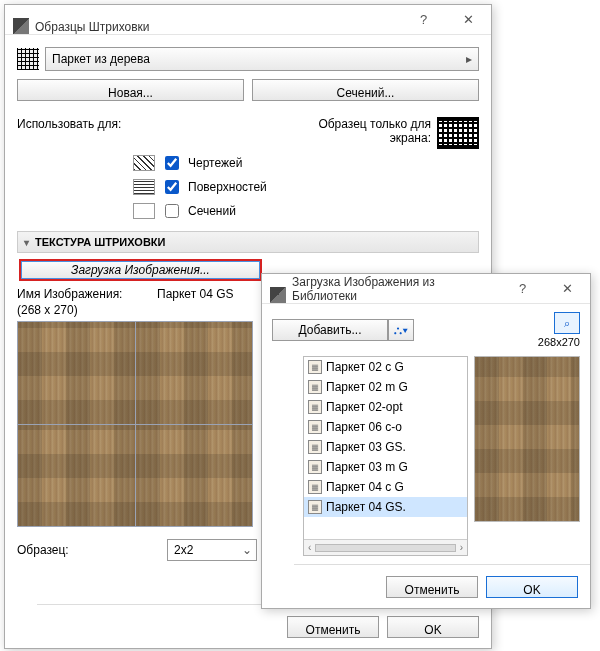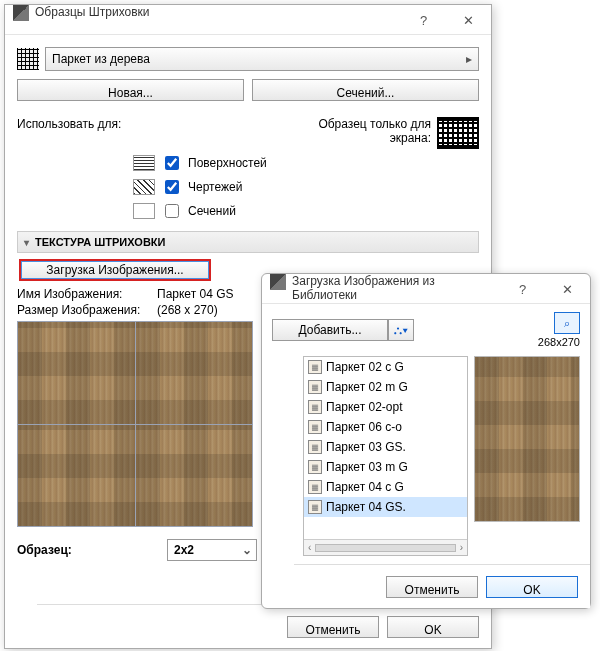--- a/index.html
+++ b/index.html
@@ -1,22 +1,22 @@
 <!DOCTYPE html>
 <html><head>
 <meta charset="utf-8">
 <style>
   * { box-sizing: border-box; font-family: "Segoe UI", Tahoma, sans-serif; }
   body { margin: 0; width: 600px; height: 651px; background: #fff; position: relative; overflow: hidden; }
 
   .dialog { position: absolute; background: #fff; border: 1px solid #aaa; box-shadow: 2px 2px 10px rgba(0,0,0,0.2); }
   .dlg-main { left: 4px; top: 4px; width: 488px; height: 645px; }
-  .dlg-lib  { left: 261px; top: 273px; width: 330px; height: 336px; border-radius: 6px; }
-
-  .titlebar { height: 30px; display: flex; align-items: flex-start; padding: 0 0 0 8px; border-bottom: 1px solid #e5e5e5; }
+  .dlg-lib  { left: 261px; top: 273px; width: 330px; height: 336px; }
+
+  .titlebar { height: 30px; display: flex; align-items: flex-end; padding: 0 0 0 8px; border-bottom: 1px solid #e5e5e5; }
   .titlebar .appicon { width: 16px; height: 16px; margin-right: 6px; background: linear-gradient(135deg,#444 50%,#777 50%); }
   .titlebar .title { font-size: 12px; color: #333; flex: 1; }
   .tb-btn { width: 45px; height: 30px; display: flex; align-items: center; justify-content: center; color: #555; font-size: 13px; }
 
   .body { padding: 8px 12px; font-size: 12px; }
 
   .dropdown-row { display:flex; align-items:center; margin: 4px 0 8px; }
   .hatch-swatch { width:22px; height:22px; margin-right:6px;
     background:
       repeating-linear-gradient(0deg,#000 0 1px,transparent 1px 4px),
@@ -43,37 +43,37 @@
       repeating-linear-gradient(0deg,#000 0 2px,transparent 2px 5px),
       repeating-linear-gradient(90deg,#000 0 2px,transparent 2px 5px),
       #fff; }
 
   .chk-line { display:flex; align-items:center; gap:6px; height:24px; margin-left:116px; }
   .chk-icon { width:22px; height:16px; border:1px solid #999; background:repeating-linear-gradient(45deg,#333 0 1px,transparent 1px 4px); }
   .chk-icon.surf { background:repeating-linear-gradient(0deg,#333 0 1px,transparent 1px 3px); }
   .chk-icon.cut  { background:linear-gradient(#fff,#fff); }
   input[type=checkbox]{ width:14px; height:14px; accent-color:#0a58ca; }
 
-  .hl-btn { height:22px; width:192px; border:2px solid #d62222; background:linear-gradient(#fdfdfd,#e8e8e8); display:flex; align-items:center; justify-content:center; font-size:12px; margin:6px 0 6px 2px; box-shadow:0 0 0 1px #4a90e2 inset; }
+  .hl-btn { height:22px; width:243px; border:2px solid #d62222; background:linear-gradient(#fdfdfd,#e8e8e8); display:flex; align-items:center; justify-content:center; font-size:12px; margin:6px 0 6px 2px; box-shadow:0 0 0 1px #4a90e2 inset;font-style:italic; }
 
   .kv { display:flex; font-size:12px; margin:2px 0; }
   .kv .k { width:140px; } .kv .v { flex:1; }
 
   .tex-box { width:236px; height:206px; border:1px solid #9aa3b5; margin-top:4px; overflow:hidden; }
   .tex-grid { width:100%; height:100%; display:grid; grid-template-columns:repeat(2,1fr); grid-template-rows:repeat(2,1fr); gap:1px; background:#9aa3b5; }
   .tile {
     background:
       linear-gradient(rgba(116,92,58,0.20),rgba(116,92,58,0.20)),
       repeating-linear-gradient(0deg,rgba(0,0,0,0.14) 0 24px,rgba(0,0,0,0) 24px 48px),
       repeating-linear-gradient(90deg,rgba(0,0,0,0.14) 0 24px,rgba(0,0,0,0) 24px 48px),
       repeating-linear-gradient(90deg,#b89768 0,#a9865e 3px,#c3a77c 4px,#b59268 6px),
       #b49370;
   }
 
-  .sample-row { display:flex; align-items:center; gap:10px; margin-top:12px;font-weight:bold; }
+  .sample-row { display:flex; align-items:center; gap:10px; margin-top:12px; }
   .select { height:22px; width:90px; border:1px solid #999; background:#fff; display:flex; align-items:center; padding:8px 6px; position:relative; }
   .select::after { content:"⌄"; position:absolute; right:4px; color:#555; }
 
   .footer { position:absolute; bottom:0; left:0; right:0; height:44px; border-top:1px solid #ddd; display:flex; align-items:center; justify-content:flex-end; gap:8px; padding:0 12px; background:#fff;margin-left:32px; }
 
   
   .lib-body { padding:8px 10px; font-size:12px; display:flex; flex-direction:column; height:calc(100% - 30px - 44px); }
   .lib-top { display:flex; align-items:center; gap:0; }
   .lib-add { height:22px; width:116px; border:1px solid #999; background:linear-gradient(#fdfdfd,#e8e8e8); display:flex; align-items:center; justify-content:center; }
   .lib-icnbtn { width:26px; height:22px; border:1px solid #999; background:linear-gradient(#fdfdfd,#e8e8e8); display:flex; align-items:center; justify-content:center; font-size:12px; color:#0a58ca; }
@@ -123,49 +123,48 @@
 
     <div class="assign-row">
       <div class="assign-left">Использовать для:</div>
       <div class="assign-right">
         <span style="max-width:120px;text-align:right;">Образец только для экрана:</span>
         <div class="screen-sample"></div>
       </div>
     </div>
 
     <div class="chk-line">
+      <div class="chk-icon"></div>
+      <input type="checkbox" checked="" style="">
+      <span>Чертежей</span>
+    </div>
+    <div class="chk-line">
       <div class="chk-icon surf"></div>
       <input type="checkbox" checked="" style="">
       <span>Поверхностей</span>
-    </div>
-    <div class="chk-line">
-      <div class="chk-icon"></div>
-      <input type="checkbox" checked="" style="">
-      <span>Чертежей</span>
     </div>
     <div class="chk-line">
       <div class="chk-icon cut"></div>
       <input type="checkbox" style="">
       <span>Сечений</span>
     </div>
 
     <div class="section-hdr" style="margin-top:8px;">
       <span>ТЕКСТУРА ШТРИХОВКИ</span>
     </div>
 
     <div class="hl-btn">
       <span>Загрузка Изображения...</span>
     </div>
 
     <div class="kv">
       <div class="k">Имя Изображения:</div>
       <div class="v">Паркет 04 GS</div>
     </div>
     <div class="kv">
-      <div class="k">Размер Изображения:</div>
       <div class="v">(268 x 270)</div>
     </div>
 
     <div class="tex-box">
       <div class="tex-grid">
         <div class="tile"></div>
         <div class="tile"></div>
         <div class="tile"></div>
         <div class="tile"></div>
       </div>

